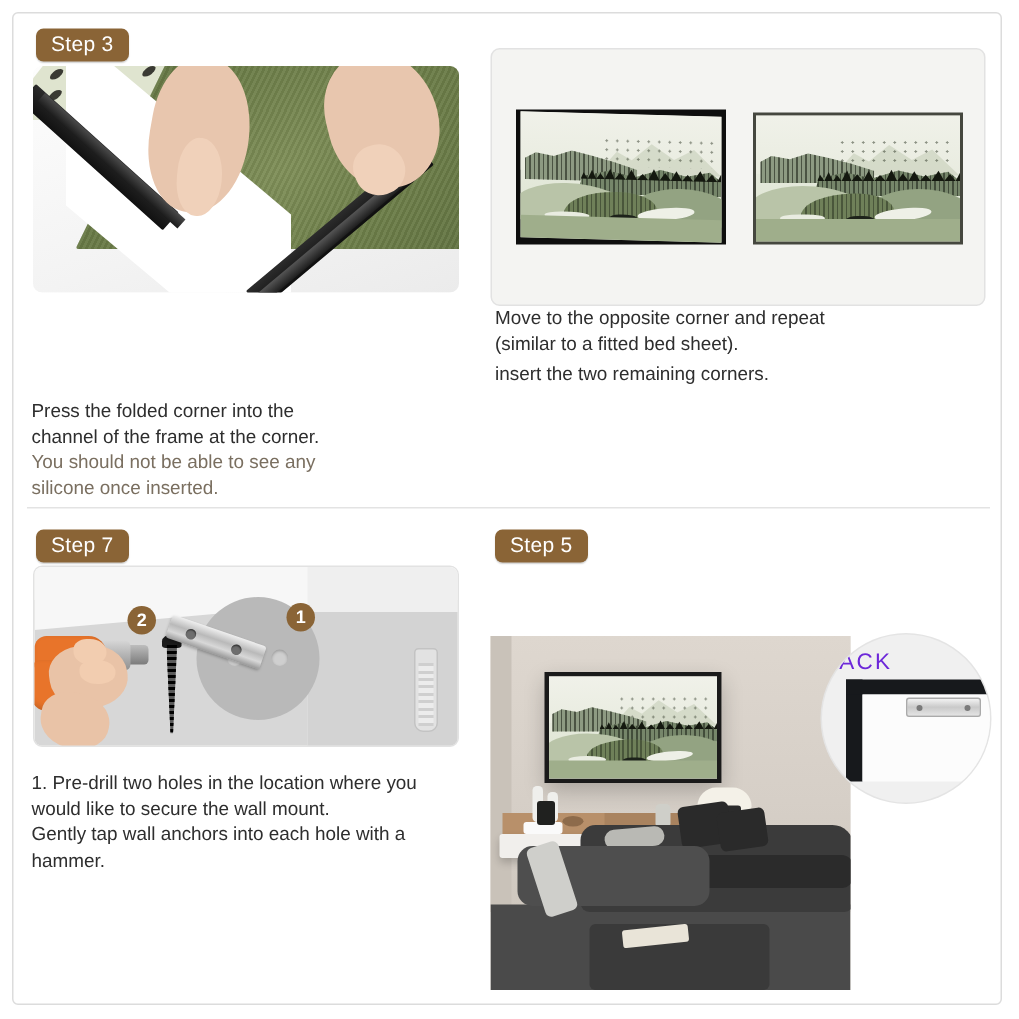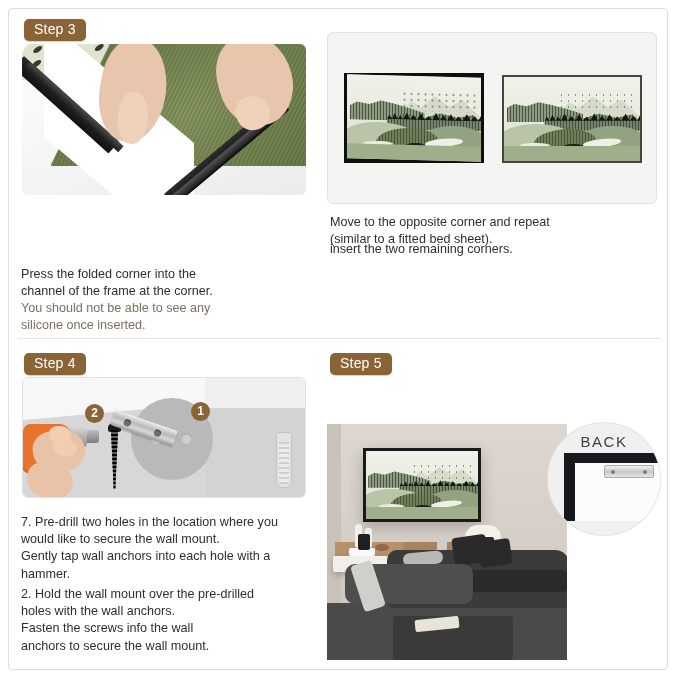--- a/index.html
+++ b/index.html
@@ -137,22 +137,22 @@
   .p5 .lamp-shade{position:absolute;background:#f4f1e8;border-radius:14px 14px 4px 4px;}
   .p5 .lamp-base{position:absolute;background:#2b2b2b;border-radius:2px;}
   .p5 .vase{position:absolute;background:#efefec;border-radius:3px;}
   .p5 .books{position:absolute;background:#fafafa;border-radius:2px;}
   .p5 .table{position:absolute;background:#3a3a3a;border-radius:4px;}
   .p5 .mag{position:absolute;background:#e9e4d8;border-radius:2px;transform:rotate(-6deg);}
 
   
   .callout{position:absolute;border-radius:50%;background:#f0f0f0;overflow:hidden;
     box-shadow:0 0 0 1px #e4e4e4;}
-  .callout .back-label{position:absolute;width:100%;text-align:center;font-size:15px;
-    letter-spacing:1.5px;color:#404040;font-weight:500;}
+  .callout .back-label{position:absolute;width:100%;font-size:15px;
+    letter-spacing:1.5px;color:#6d28d9;font-weight:500;}
   .callout .fr-top{position:absolute;background:#17191c;}
   .callout .fr-left{position:absolute;background:#17191c;}
   .callout .fr-back{position:absolute;background:#fcfcfc;}
   .callout .mount{position:absolute;background:linear-gradient(#f2f2f2,#c9c9c9 50%,#e4e4e4);
     border:1px solid #aaa;border-radius:2px;}
   .callout .mount i{position:absolute;width:4px;height:4px;border-radius:50%;background:#7a7a7a;top:4px;}
 </style>
 </head>
 <body>
 
@@ -229,27 +229,27 @@
           <div class="ground"></div>
       </div>
     </div>
   </div>
 
   <div class="txt warn" style="left:21px;top:300px;width:300px;">You should not be able to see any
 silicone once inserted.</div>
   <div class="txt" style="left:21px;top:266px;width:300px;">Press the folded corner into the
 channel of the frame at the corner.</div>
 
-  <div class="txt" style="left:330px;top:214px;width:320px;">Move to the opposite corner and repeat
+  <div class="txt" style="left:330px;top:204px;width:320px;">Move to the opposite corner and repeat
 (similar to a fitted bed sheet).</div>
   <div class="txt" style="left:330px;top:241px;width:320px;">insert the two remaining corners.</div>
 
   <div class="divider"></div>
 
-  <div class="badge" style="left:24px;top:353px;">Step 4</div>
+  <div class="badge" style="left:24px;top:353px;">Step 7</div>
 
   <div class="panel bordered p4" style="left:22px;top:377px;width:284px;height:121px;">
     <div class="wallA"></div>
     <div class="wallB" style="top:22px;height:99px;"></div>
     <div style="position:absolute;left:0;top:0;width:100%;height:42px;background:#f7f7f7;
          clip-path:polygon(0 0,100% 0,100% 40%,0 100%);"></div>
     <div style="position:absolute;left:182px;top:0;width:102px;height:121px;background:#efefef;"></div>
     <div style="position:absolute;left:182px;top:30px;width:102px;height:91px;background:#d3d3d3;"></div>
 
     <div class="circle" style="left:108px;top:20px;width:82px;height:82px;"></div>
@@ -276,28 +276,24 @@
       <div class="drill-body" style="left:4px;top:2px;width:48px;height:27px;"></div>
       <div class="drill-dark" style="left:6px;top:22px;width:30px;height:20px;"></div>
       <div class="drill-body" style="left:2px;top:18px;width:22px;height:34px;border-radius:6px 6px 10px 10px;"></div>
     </div>
     <div class="hand2" style="left:10px;top:52px;width:52px;height:42px;transform:rotate(-8deg);"></div>
     <div class="hand2" style="left:26px;top:48px;width:22px;height:17px;background:#f2cdb0;"></div>
     <div class="hand2" style="left:30px;top:62px;width:24px;height:16px;background:#f2cdb0;"></div>
     <div class="hand2" style="left:4px;top:84px;width:46px;height:37px;transform:rotate(8deg);"></div>
   </div>
 
-  <div class="txt" style="left:21px;top:514px;width:300px;">7. Pre-drill two holes in the location where you
+  <div class="txt" style="left:21px;top:514px;width:300px;">1. Pre-drill two holes in the location where you
 would like to secure the wall mount.
 Gently tap wall anchors into each hole with a
 hammer.</div>
-  <div class="txt" style="left:21px;top:586px;width:300px;">2. Hold the wall mount over the pre-drilled
-holes with the wall anchors.
-Fasten the screws info the wall
-anchors to secure the wall mount.</div>
 
   <div class="badge" style="left:330px;top:353px;">Step 5</div>
 
 
   <div class="panel p5" style="left:327px;top:424px;width:240px;height:236px;border-radius:0;">
     <div class="wall"></div>
     <div class="wall-l"></div>
     <div class="floor"></div>
 
     <div class="pic" style="left:36px;top:24px;width:112px;height:68px;">

